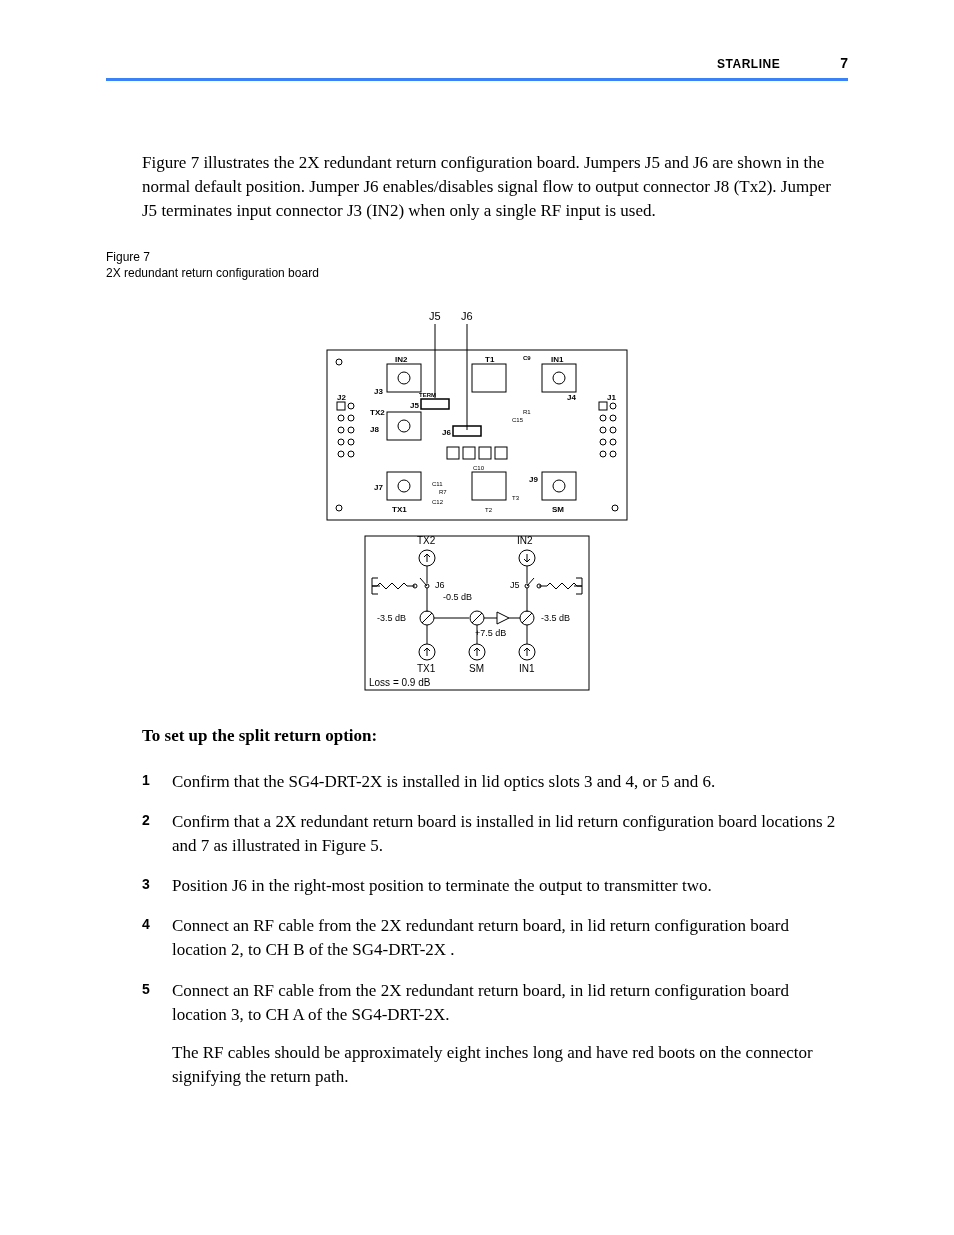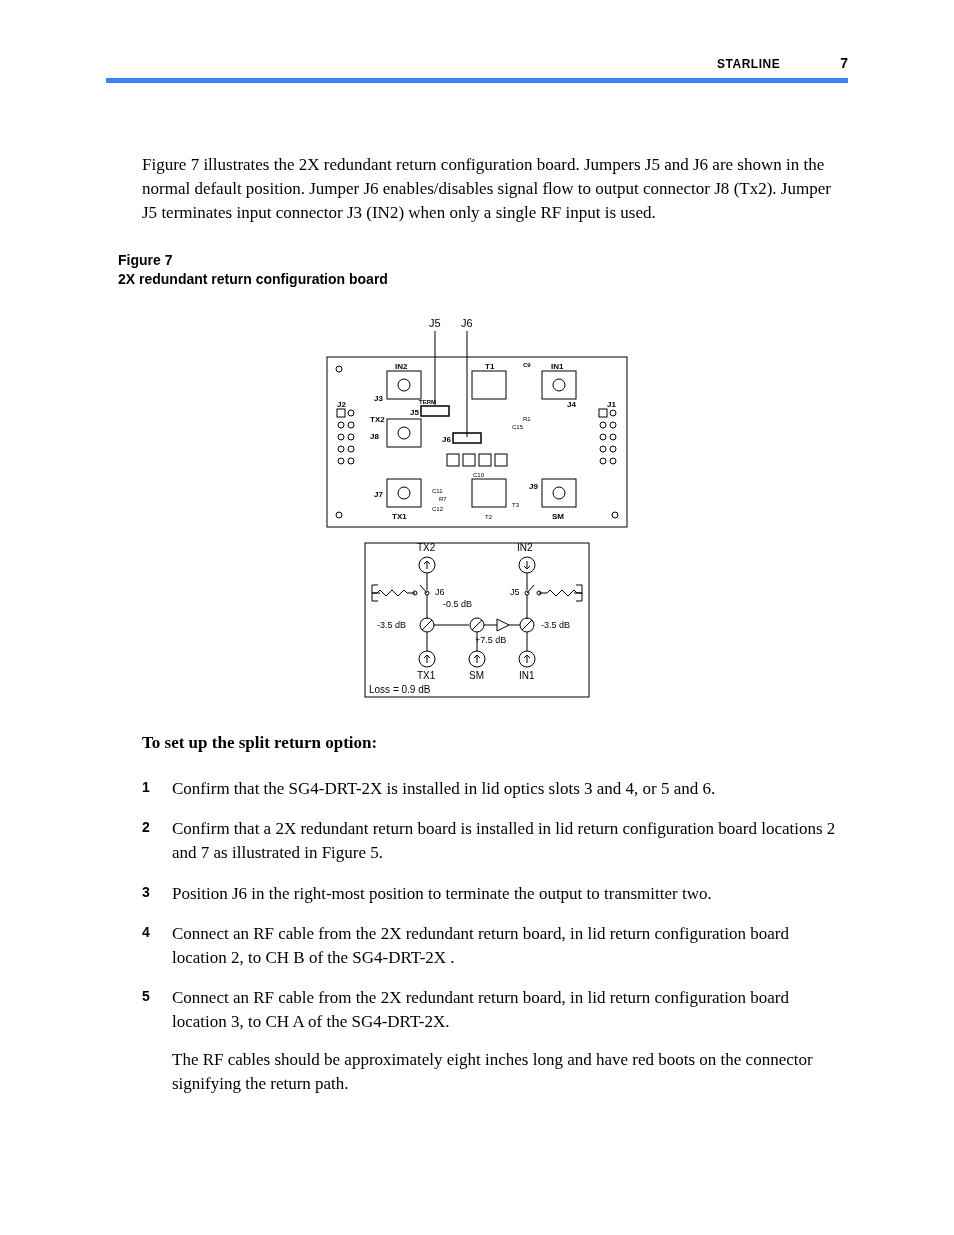--- a/index.html
+++ b/index.html
@@ -6,44 +6,44 @@
   html, body { margin: 0; padding: 0; width: 954px; background: #fff; color: #000; }
   .page {
     width: 954px;
     padding: 54px 106px 40px 106px;
     box-sizing: border-box;
     font-family: Georgia, "Times New Roman", serif;
     font-size: 17px;
     line-height: 1.42;
   }
   .header-line {
-    border-bottom: 5px solid #3b82f6;
+    border-bottom: 3px solid #3b82f6;
     display: flex;
     justify-content: flex-end;
     align-items: baseline;
     gap: 60px;
     padding-bottom: 4px;
     margin-bottom: 70px;
     font-family: Arial, Helvetica, sans-serif;
   }
   .hdr-left {
     font-weight: bold;
     font-size: 12px;
     letter-spacing: 0.5px;
   }
   .hdr-right {
     font-weight: bold;
     font-size: 14px;
   }
   .body-p { margin: 0 0 26px 36px; }
   .caption {
     font-family: Arial, Helvetica, sans-serif;
-    font-size: 14px;
-    font-weight: bold;
-    margin: 0 0 60px 12px;
+    font-size: 12px;
+    font-weight: normal;
+    margin: 0 0 60px 0;
     line-height: 1.35;
   }
   .caption-gap-top { margin-top: 6px; }
   .figure-slot {
     width: 100%;
     display: flex;
     justify-content: center;
     margin-bottom: 26px;
     font-family: Arial, Helvetica, sans-serif;
   }

